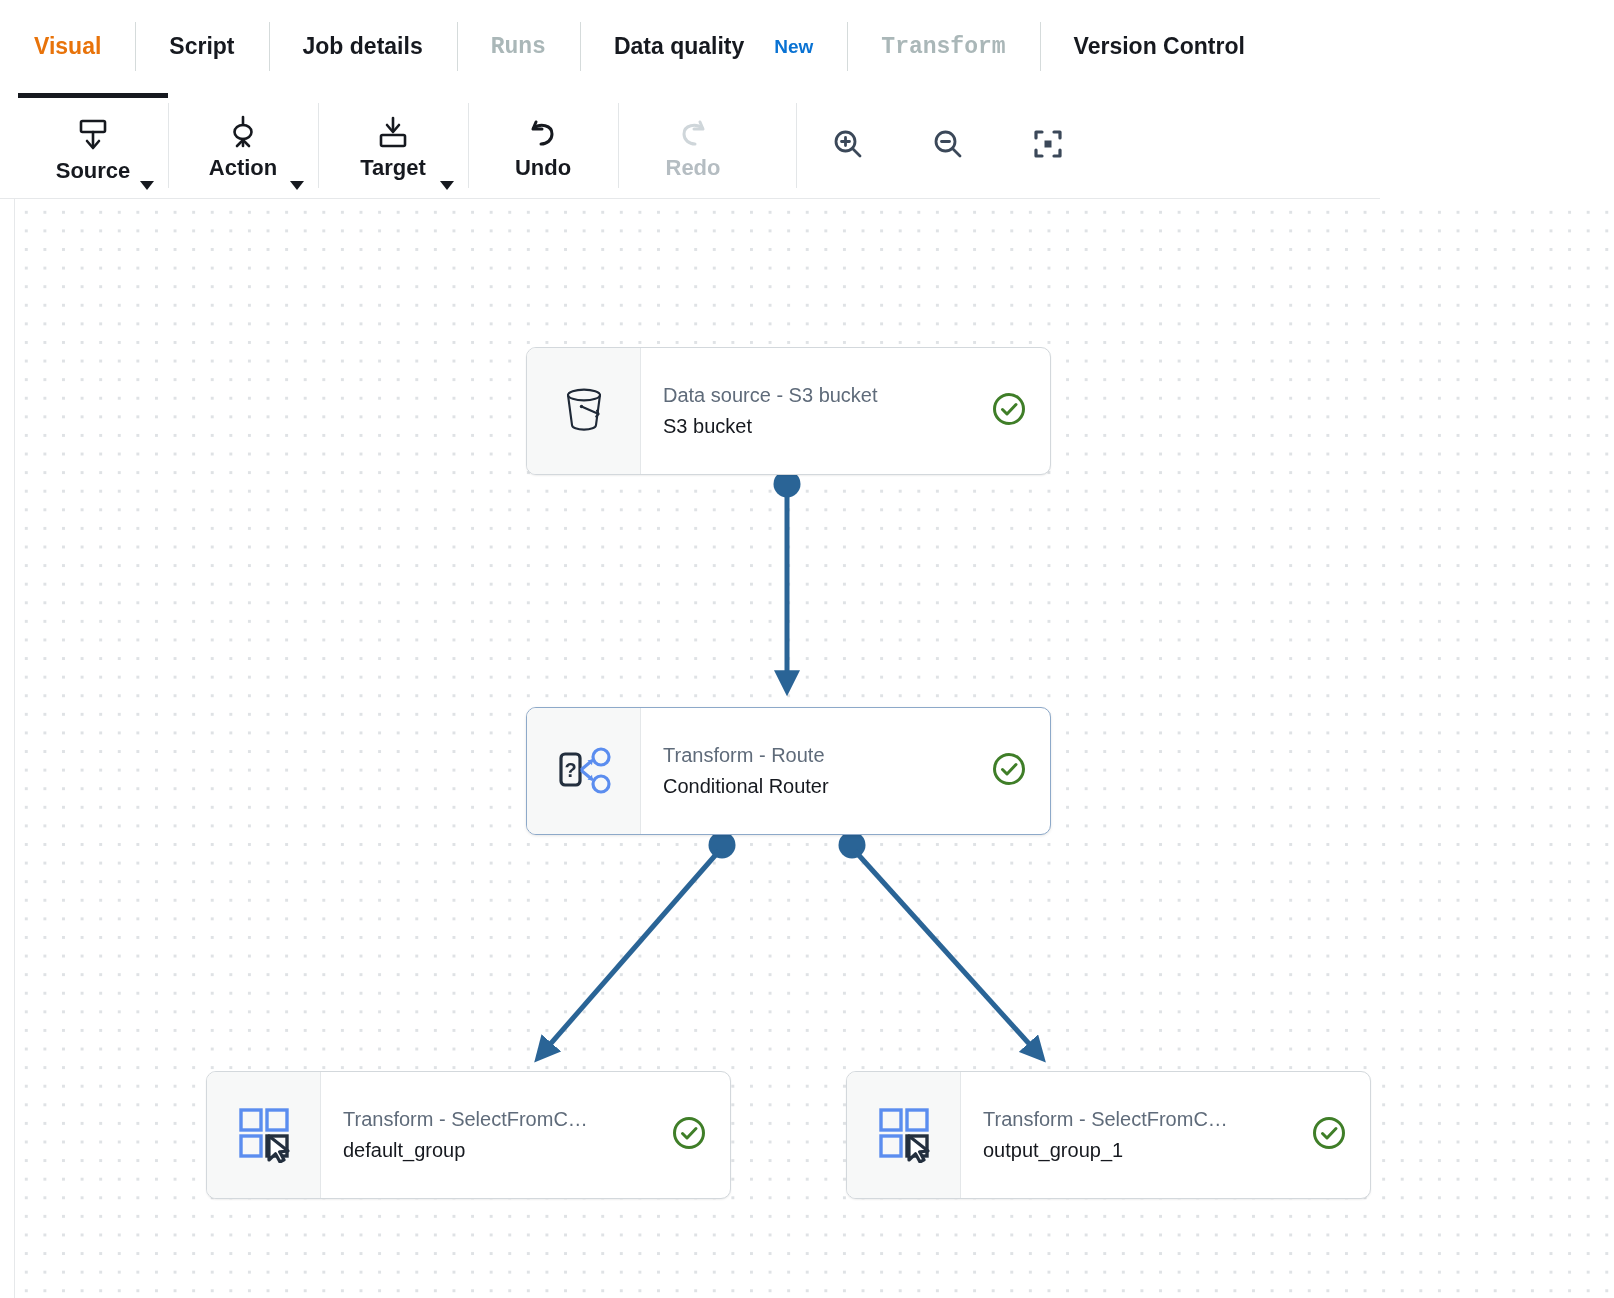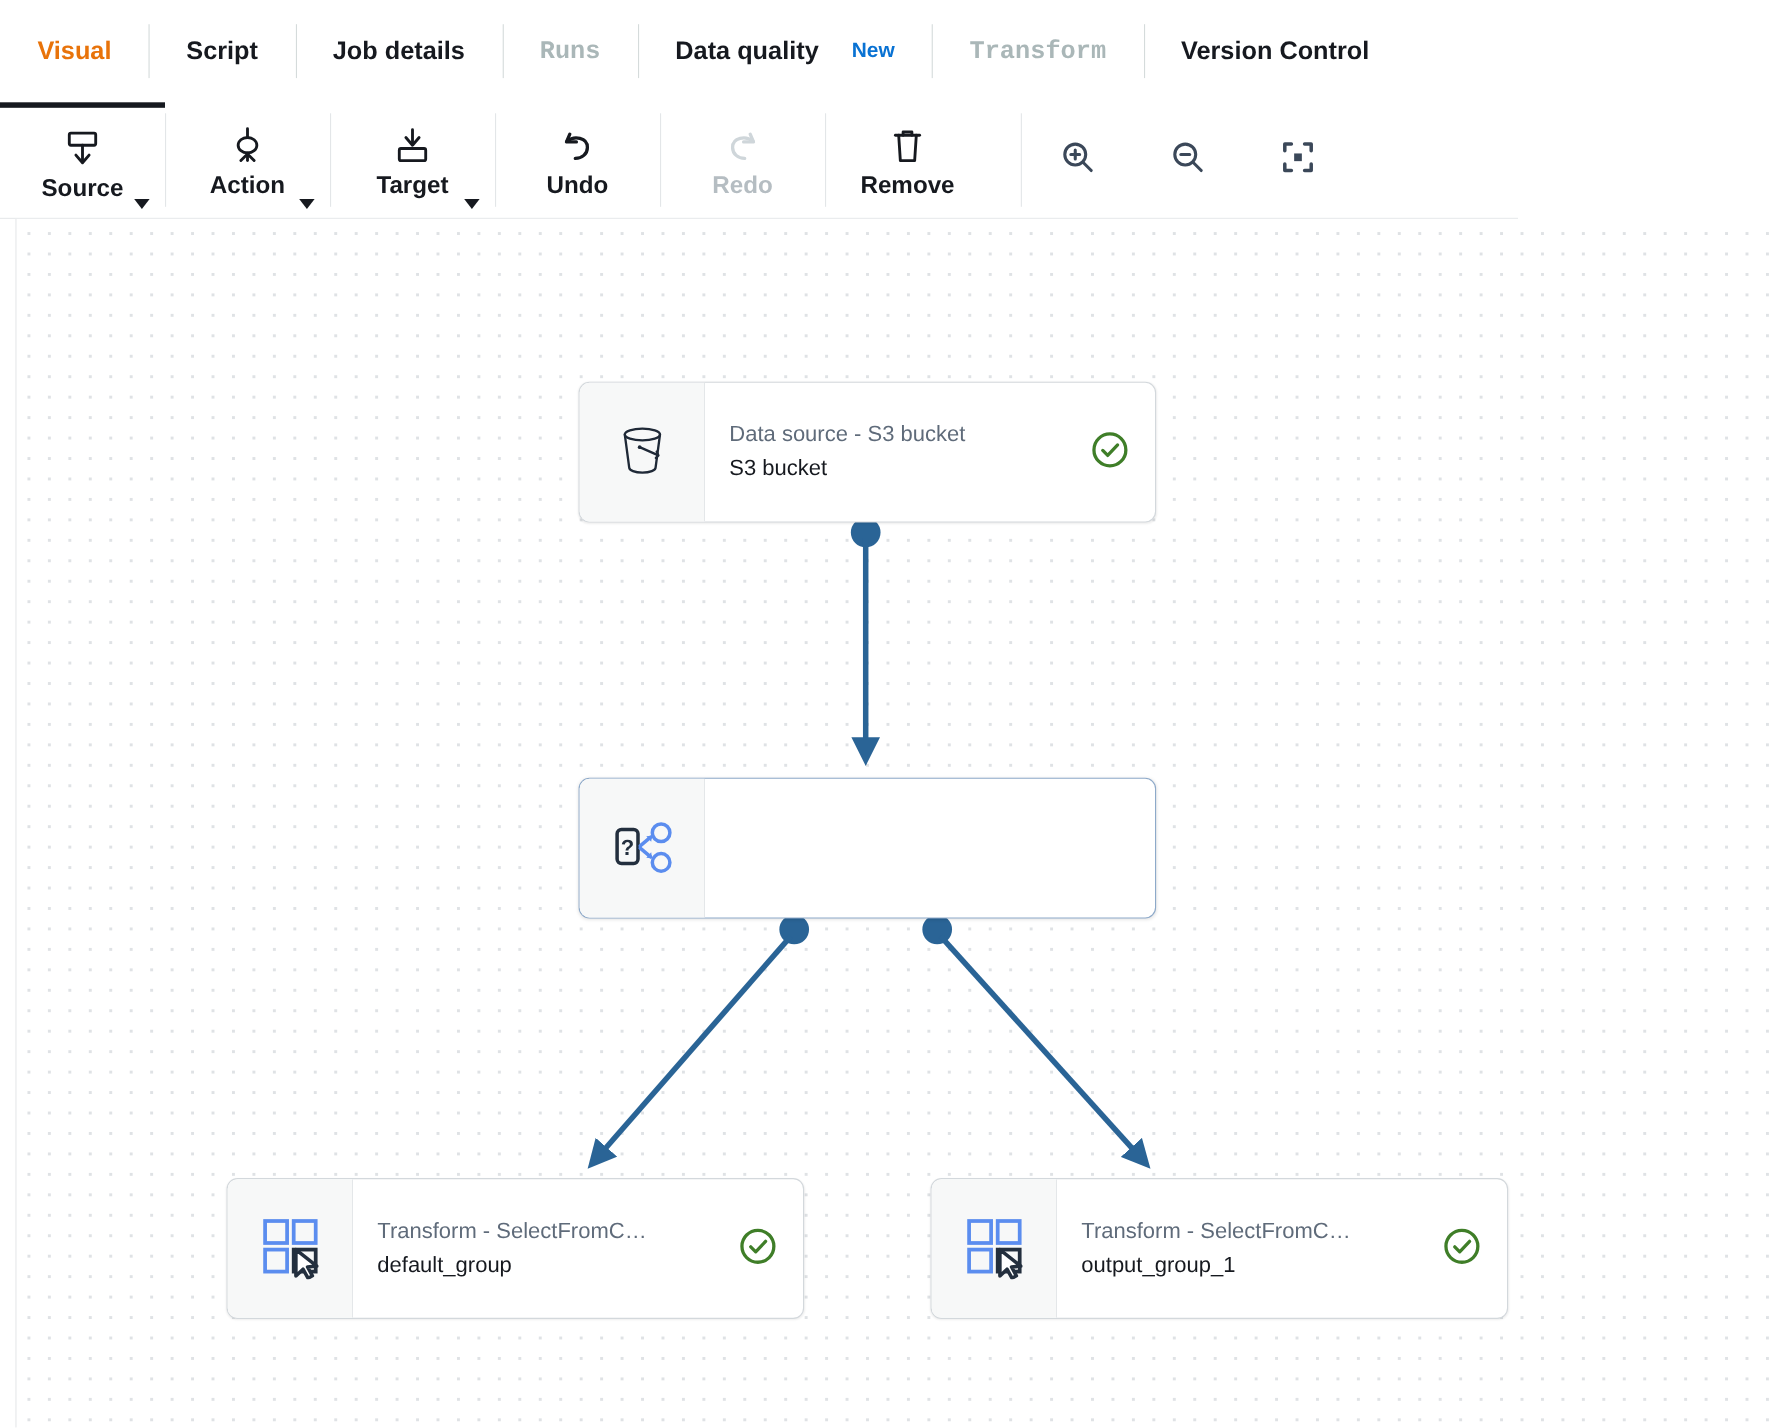--- a/index.html
+++ b/index.html
@@ -66,20 +66,21 @@
   .toolbar {
     position: absolute;
     left: 0; top: 93px;
     width: 1380px;
     height: 106px;
     background: #ffffff;
     display: flex;
     align-items: stretch;
     box-sizing: border-box;
     border-bottom: 1px solid #e6e8ea;
+    padding-left: 18px;
   }
   .tb-item {
     position: relative;
     width: 150px;
     display: flex;
     flex-direction: column;
     align-items: center;
     justify-content: center;
     cursor: pointer;
     box-sizing: border-box;
@@ -300,30 +301,20 @@
     <div class="tb-item disabled">
       <span class="ic">
         <svg width="36" height="36" viewBox="0 0 36 36" fill="none" stroke="#cfd6da" stroke-width="3" stroke-linecap="round" stroke-linejoin="round">
           <path d="M25 7 L28 14 L19 14"></path>
           <path d="M27.5 13.5 C21 8 9 10 9 19 C9 25 14 29 20 29"></path>
         </svg>
       </span>
       <span class="tb-label">Redo</span>
     </div>
 
-    <div class="tb-item">
-      <span class="ic">
-        <svg width="32" height="36" viewBox="0 0 32 36" fill="none" stroke="#16191f" stroke-width="2.6" stroke-linecap="round" stroke-linejoin="round">
-          <path d="M5 8 H27"></path>
-          <path d="M12 8 L12 5 H20 L20 8"></path>
-          <path d="M8 8 L9.5 31 H22.5 L24 8"></path>
-        </svg>
-      </span>
-      <span class="tb-label">Remove</span>
-    </div>
 
     <div class="tb-spacer"></div>
 
     <div class="tb-zoom sep">
       <span>
         <svg width="36" height="36" viewBox="0 0 36 36" fill="none" stroke="#3b4859" stroke-width="2.8" stroke-linecap="round">
           <circle cx="15.5" cy="15.5" r="9.5"></circle>
           <path d="M11.5 15.5 H19.5 M15.5 11.5 V19.5"></path>
           <path d="M22.5 22.5 L30 30"></path>
         </svg>
@@ -414,20 +405,34 @@
             <text x="17.5" y="37" font-family="Liberation Sans, sans-serif" font-size="20" font-weight="bold" fill="#232f3e" text-anchor="middle">?</text>
             <circle cx="48" cy="17" r="8" stroke="#5b8def" stroke-width="3.2"></circle>
             <circle cx="48" cy="44" r="8" stroke="#5b8def" stroke-width="3.2"></circle>
             <path d="M29 29 L38.5 21" stroke="#5b8def" stroke-width="3.2" stroke-linecap="round"></path>
             <path d="M34.5 20.2 L39.8 19.8 L39 25.2 Z" fill="#5b8def"></path>
             <path d="M29 31 L38.5 39" stroke="#5b8def" stroke-width="3.2" stroke-linecap="round"></path>
             <path d="M34.5 39.8 L39.8 40.2 L39 34.8 Z" fill="#5b8def"></path>
           </svg>
         </span>
       </div>
+      <div class="node-body">
+        <div class="node-text">
+          <div class="node-sub">Transform - Route</div>
+          <div class="node-title">Conditional Router</div>
+        </div>
+        <div class="node-status">
+          <span>
+            <svg width="38" height="38" viewBox="0 0 38 38" fill="none" stroke="#3f7e28" stroke-width="3">
+              <circle cx="19" cy="19" r="14.5"></circle>
+              <path d="M12.5 19.5 L17 24 L26 14.5" stroke-linecap="round" stroke-linejoin="round"></path>
+            </svg>
+          </span>
+        </div>
+      </div>
     </div>
 
     <div class="node plain" style="left:191px; top:872px; width:525px; height:128px;">
       <div class="node-icon">
         <span>
           <svg width="60" height="60" viewBox="0 0 60 60" fill="none">
             <rect x="7" y="7" width="20" height="20" stroke="#5b8def" stroke-width="3.4"></rect>
             <rect x="33" y="7" width="20" height="20" stroke="#5b8def" stroke-width="3.4"></rect>
             <rect x="7" y="33" width="20" height="20" stroke="#5b8def" stroke-width="3.4"></rect>
             <rect x="33" y="33" width="20" height="20" stroke="#232f3e" stroke-width="3.4"></rect>

